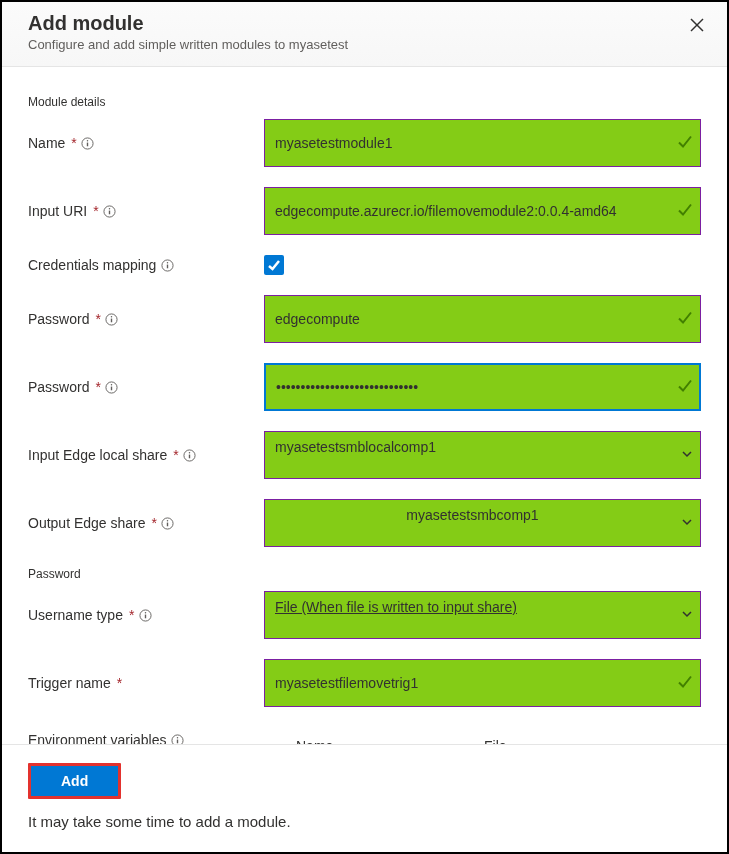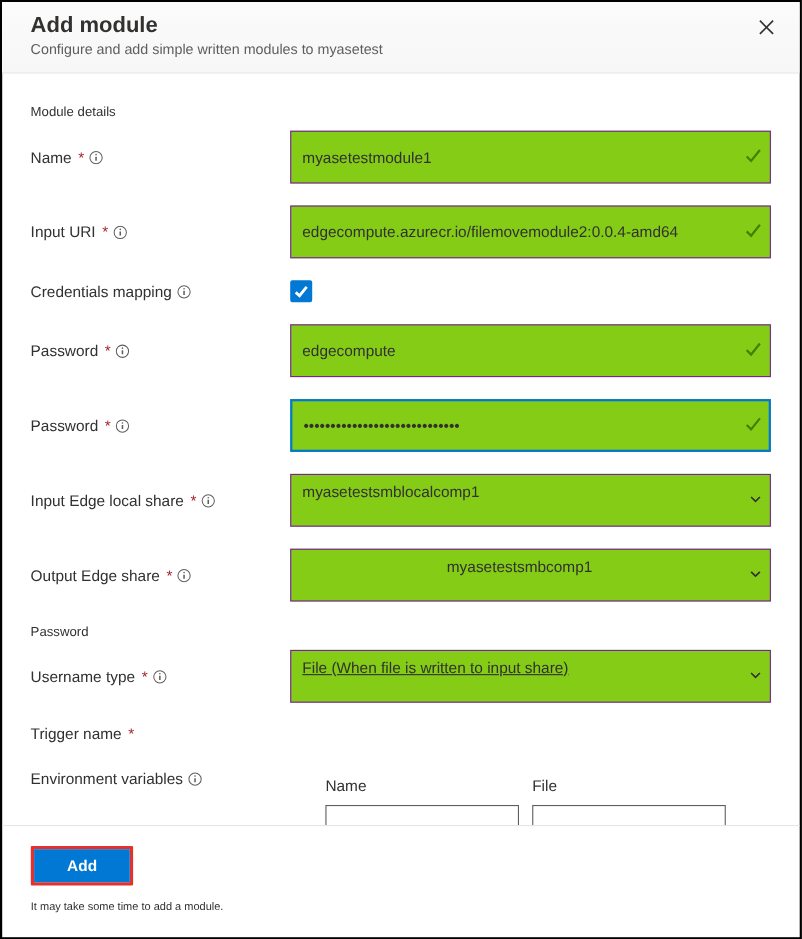--- a/index.html
+++ b/index.html
@@ -80,21 +80,21 @@
     display: inline-block;
     border: 3px solid #e3322e;
     border-radius: 1px;
     padding: 0;
   }
   .add-btn {
     background: #0078d4; color: #fff; border: none;
     height: 30px; padding: 0 30px; font-size: 14px; font-weight: 600;
     cursor: pointer; font-family: inherit;
   }
-  .footer-note { margin-top: 14px; font-size: 10px; color: #323130; }
+  .footer-note { margin-top: 14px; font-size: 15px; color: #323130; }
 </style>
 </head>
 <body>
 
 <div class="panel">
   <div class="content">
     <div class="header">
       <h2>Add module</h2>
       <div class="sub">Configure and add simple written modules to myasetest</div>
       <button class="close-btn">
@@ -271,20 +271,26 @@
                 <polyline points="2,4 6,8 10,4"></polyline>
               </svg></span>
         </div>
       </div>
 
       <div class="row">
         <div class="label-col">
           <label>Trigger name</label>
           <span class="req">*</span>
         </div>
+        <div class="field-col">
+          <input class="text-input" value="myasetestfilemovetrig1" style="">
+          <span class="check-icon"><svg viewBox="0 0 16 16">
+                <polyline points="2,9 6,13 14,3"></polyline>
+              </svg></span>
+        </div>
       </div>
 
       <div class="row" style="align-items:flex-start;margin-top:25px;">
         <div class="label-col">
           <label>Environment variables</label>
           <span class="info-icon">
             <svg viewBox="0 0 14 14">
                 <circle cx="7" cy="7" r="6" fill="none" stroke="#605e5c"></circle>
                 <line x1="7" y1="6" x2="7" y2="10" stroke="#605e5c" stroke-width="1.5"></line>
                 <circle cx="7" cy="4" r="0.8" fill="#605e5c"></circle>

